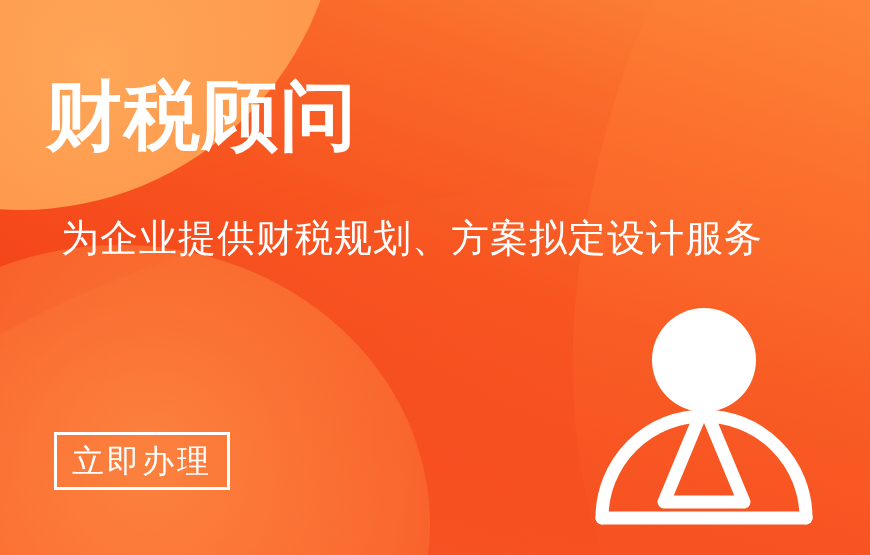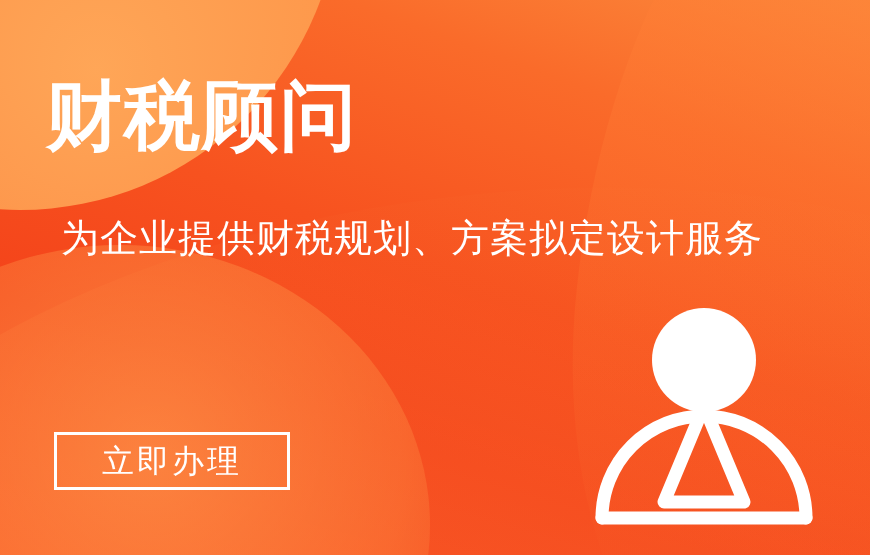--- a/index.html
+++ b/index.html
@@ -99,21 +99,21 @@
     line-height: 1.2;
     font-weight: normal;
     letter-spacing: 1px;
     white-space: nowrap;
   }
 
   .cta-button {
     position: absolute;
     left: 54px;
     top: 432px;
-    width: 236px;
+    width: 176px;
     height: 58px;
     box-sizing: border-box;
     border: 3px solid #ffffff;
     background: transparent;
     color: #ffffff;
     font-size: 32px;
     line-height: 1;
     letter-spacing: 3px;
     display: flex;
     align-items: center;

